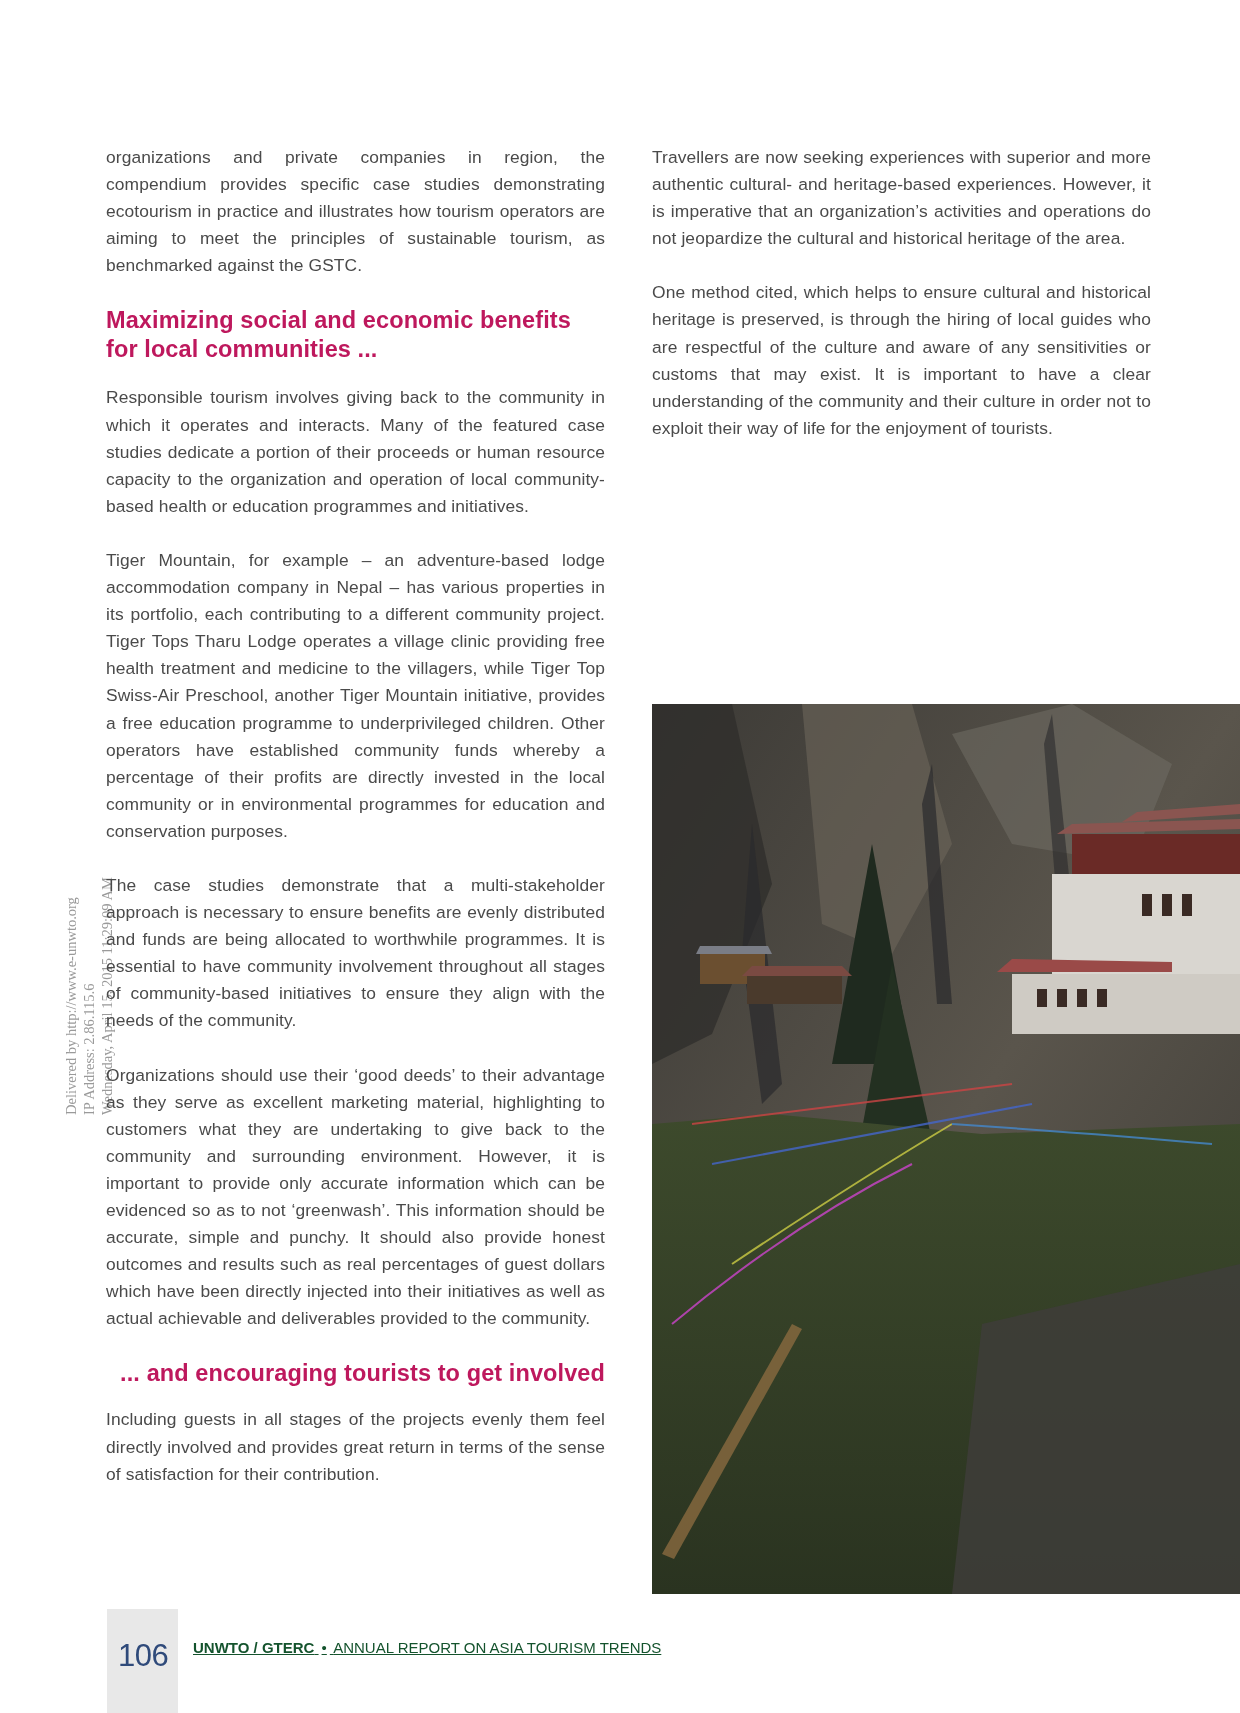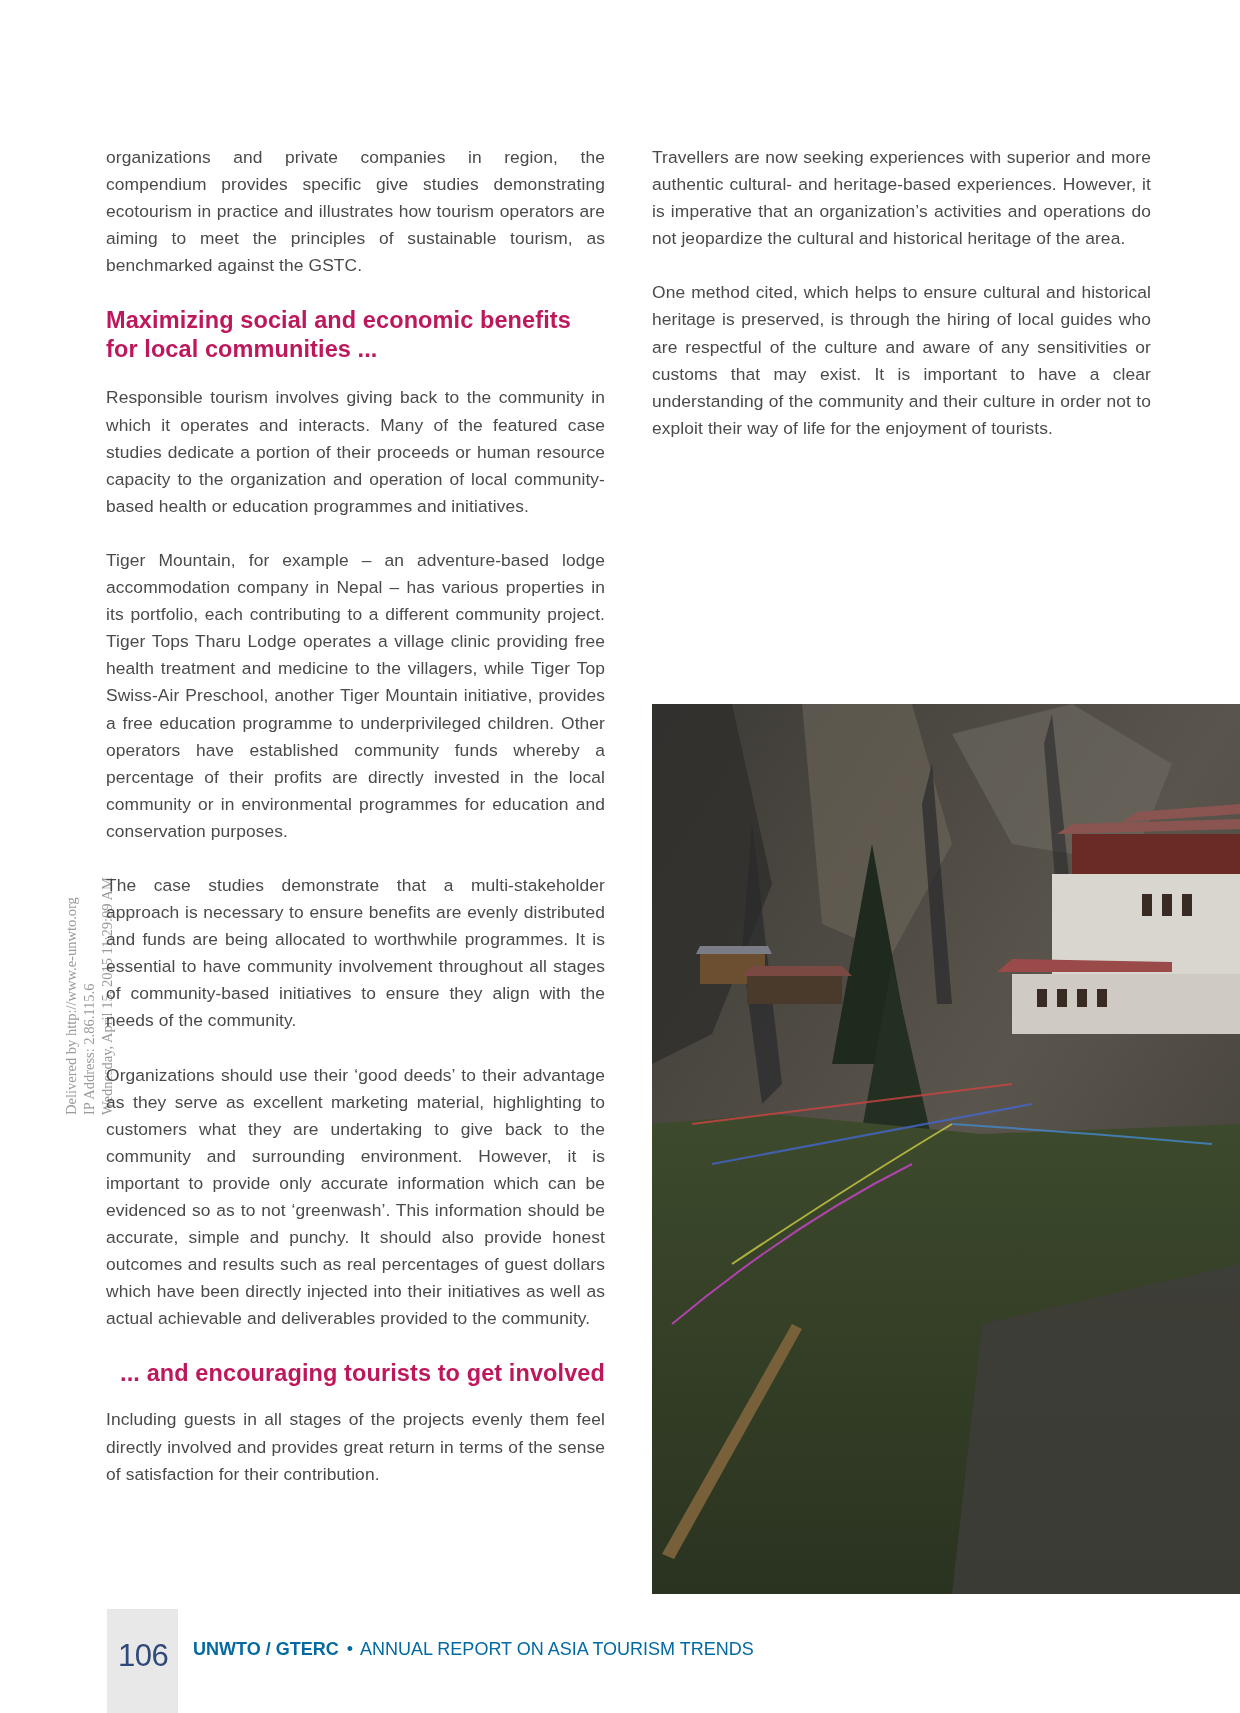--- a/index.html
+++ b/index.html
@@ -16,38 +16,38 @@
   .photo { position: absolute; left: 652px; top: 704px; width: 588px; height: 890px; overflow: hidden; }
   .photo svg { display: block; width: 100%; height: 100%; }
   .sidebar-stamp { position: absolute; left: 0px; top: 835px; width: 70px; height: 280px; }
   .stamp-inner { position: absolute; left: 62px; top: 280px; transform-origin: 0 0;
                  transform: rotate(-90deg); white-space: nowrap; font-family: "Liberation Serif", serif;
                  font-size: 14.5px; line-height: 18px; color: #9a9a9a; }
   .stamp-line { display: block; }
   .footer-box { position: absolute; left: 107px; top: 1609px; width: 71px; height: 104px; background: #e8e8e8; }
   .page-number { position: absolute; left: 118px; top: 1638px; font-size: 31px; color: #2f4a7a;
                  font-weight: 300; letter-spacing: -0.5px; text-align: center; }
-  .footer-text { position: absolute; left: 193px; top: 1639px; font-size: 18px; color: #0369a1; white-space: nowrap; }
+  .footer-text { position: absolute; left: 193px; top: 1639px; font-size: 15px; color: #14532d; white-space: nowrap; text-decoration: underline; }
   .footer-brand { font-weight: bold; }
   .footer-sep { margin: 0 3px; }
   .footer-title { font-weight: normal; }
 </style>
 </head>
 <body>
 
 <div class="sidebar-stamp">
   <div class="stamp-inner">
     <span class="stamp-line">Delivered by http://www.e-unwto.org</span>
     <span class="stamp-line">IP Address: 2.86.115.6</span>
     <span class="stamp-line">Wednesday, April 15, 2015 11:29:09 AM</span>
   </div>
 </div>
 
 <div class="col col-left">
-  <p class="para">organizations and private companies in region, the compendium provides specific give studies demonstrating ecotourism in practice and illustrates how tourism operators are aiming to meet the principles of sustainable tourism, as benchmarked against the GSTC.</p>
+  <p class="para">organizations and private companies in region, the compendium provides specific case studies demonstrating ecotourism in practice and illustrates how tourism operators are aiming to meet the principles of sustainable tourism, as benchmarked against the GSTC.</p>
   <h2 class="heading">Maximizing social and economic benefits for local communities ...</h2>
   <p class="para">Responsible tourism involves giving back to the community in which it operates and interacts. Many of the featured case studies dedicate a portion of their proceeds or human resource capacity to the organization and operation of local community-based health or education programmes and initiatives.</p>
   <p class="para">Tiger Mountain, for example – an adventure-based lodge accommodation company in Nepal – has various properties in its portfolio, each contributing to a different community project. Tiger Tops Tharu Lodge operates a village clinic providing free health treatment and medicine to the villagers, while Tiger Top Swiss-Air Preschool, another Tiger Mountain initiative, provides a free education programme to underprivileged children. Other operators have established community funds whereby a percentage of their profits are directly invested in the local community or in environmental programmes for education and conservation purposes.</p>
   <p class="para">The case studies demonstrate that a multi-stakeholder approach is necessary to ensure benefits are evenly distributed and funds are being allocated to worthwhile programmes. It is essential to have community involvement throughout all stages of community-based initiatives to ensure they align with the needs of the community.</p>
   <p class="para">Organizations should use their ‘good deeds’ to their advantage as they serve as excellent marketing material, highlighting to customers what they are undertaking to give back to the community and surrounding environment. However, it is important to provide only accurate information which can be evidenced so as to not ‘greenwash’. This information should be accurate, simple and punchy. It should also provide honest outcomes and results such as real percentages of guest dollars which have been directly injected into their initiatives as well as actual achievable and deliverables provided to the community.</p>
   <h2 class="heading h2">... and encouraging tourists to get involved</h2>
   <p class="para">Including guests in all stages of the projects evenly them feel directly involved and provides great return in terms of the sense of satisfaction for their contribution.</p>
 </div>
 
 <div class="col col-right">

